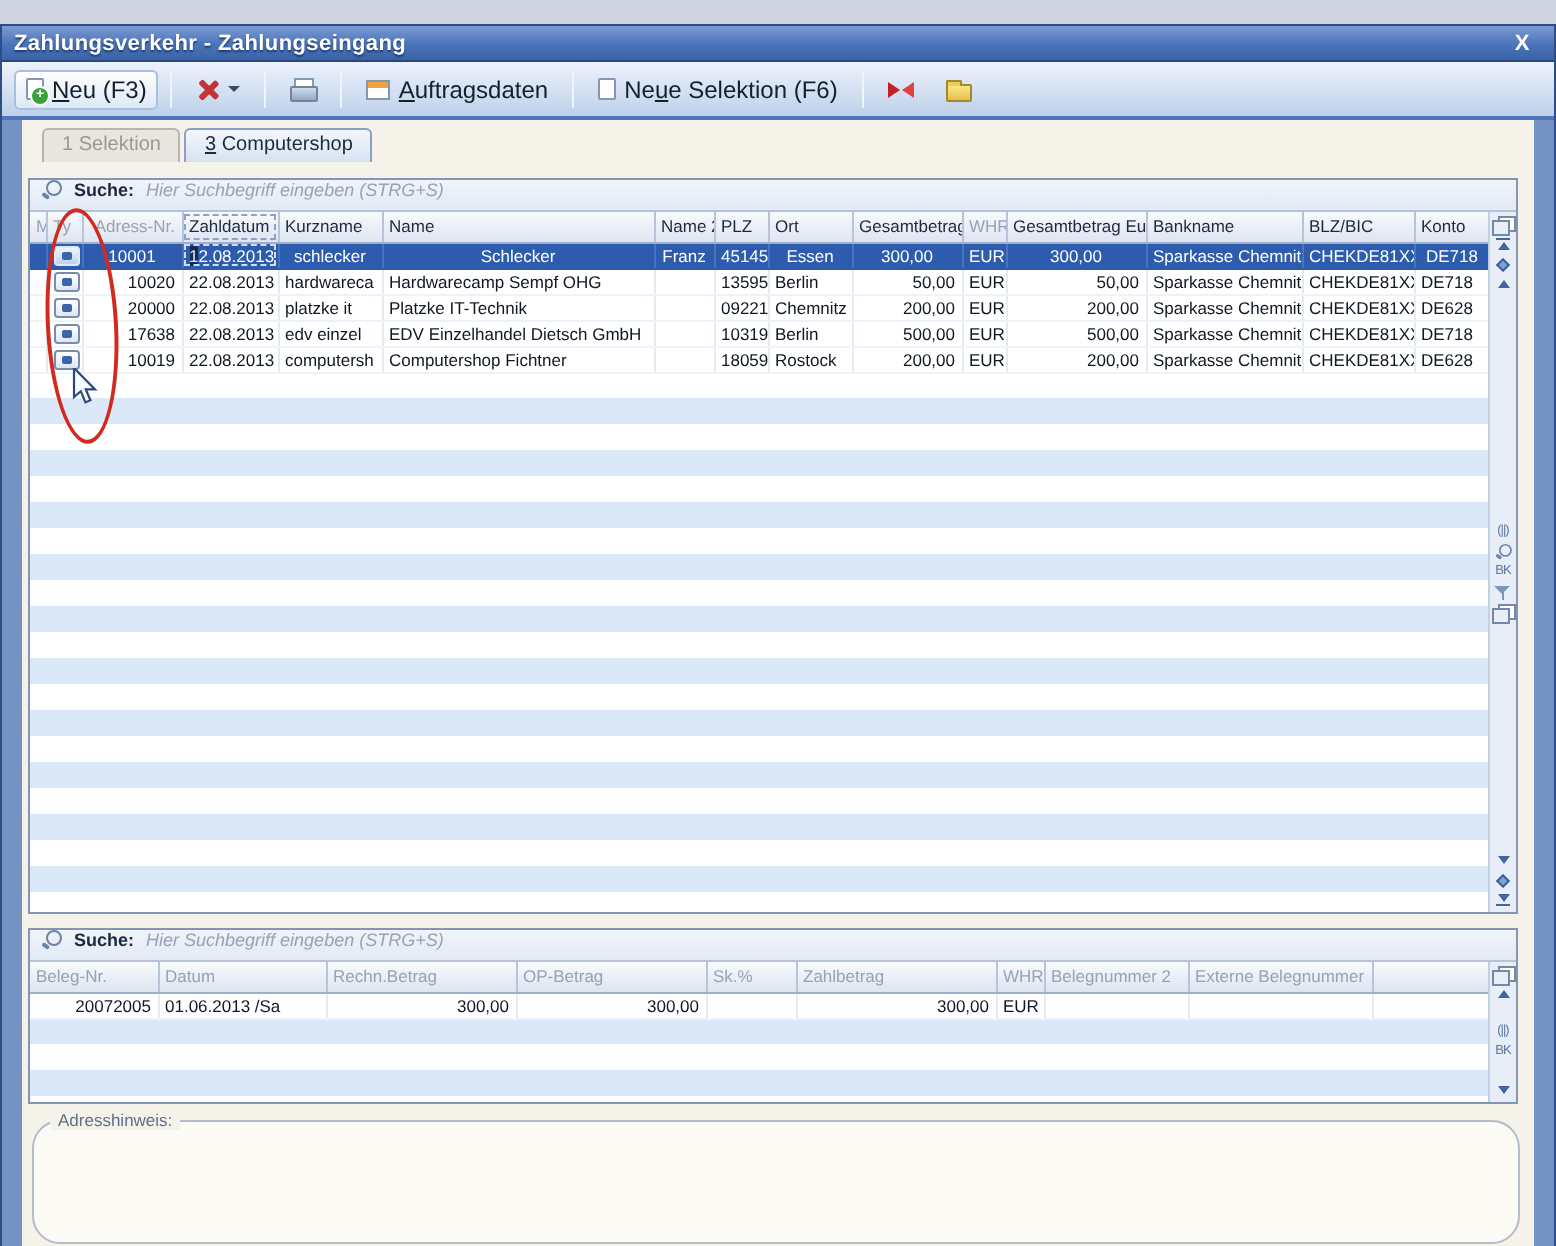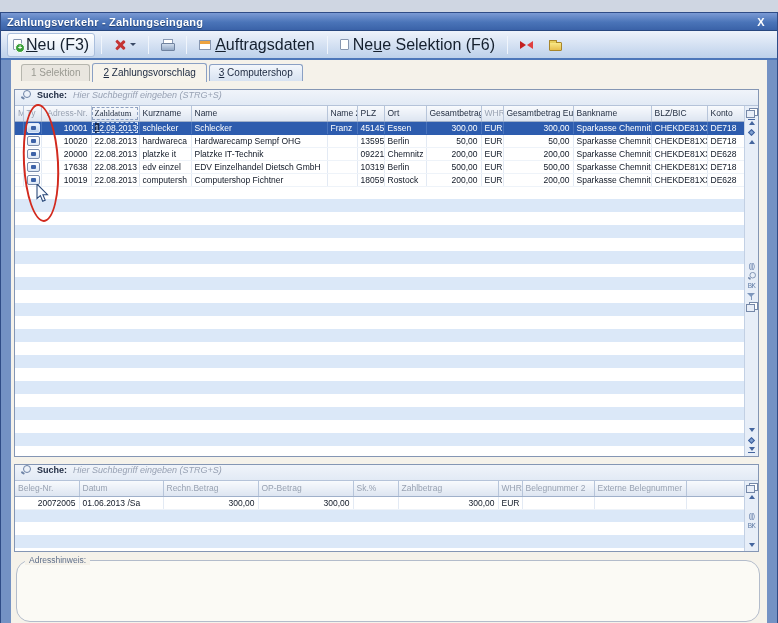--- a/index.html
+++ b/index.html
@@ -6,21 +6,21 @@
   *{box-sizing:border-box;}
   .window{position:relative;width:778px;height:623px;margin:12px auto;border:1px solid #2f4c86;background:#0f766e;display:flex;flex-direction:column;overflow:hidden;}
 
   
   .titlebar{height:18px;flex:0 0 18px;background:linear-gradient(#7b9ad4,#4a74b8 55%,#3a62a8);border-bottom:1px solid #27477e;display:flex;align-items:center;padding:0 6px;}
   .titlebar .t{color:#fff;font-size:11px;font-weight:bold;text-shadow:0 1px 1px #1d3a6b;letter-spacing:.2px;}
   .close{margin-left:auto;width:20px;text-align:center;color:#fff;font-size:11px;font-weight:bold;cursor:default;}
 
   
   .toolbar{height:29px;flex:0 0 29px;background:linear-gradient(#eef3fb,#d3e0f2 55%,#bdd1ea);border-bottom:2px solid #4d77b9;display:flex;align-items:center;padding:0 6px;gap:4px;}
-  .tbtn{display:flex;align-items:center;gap:4px;padding:2px 5px;font-size:16px;color:#15202e;border:1px solid transparent;border-radius:3px;}
+  .tbtn{display:flex;align-items:center;gap:4px;padding:2px 5px;font-size:12px;color:#15202e;border:1px solid transparent;border-radius:3px;}
   .tbtn.boxed{border-color:#aabfdd;background:linear-gradient(#ffffff,#dde8f6);}
   .tbtn .key{text-decoration:underline;}
   .sep{width:1px;height:18px;background:#9fb4d4;border-right:1px solid #f0f5fc;margin:0 2px;}
   .icon{display:inline-block;position:relative;vertical-align:middle;}
   .ic-page{width:9px;height:11px;background:#fff;border:1px solid #8696b0;border-radius:1px;}
   .ic-page.plus::after{content:"+";position:absolute;right:-4px;bottom:-4px;width:8px;height:8px;line-height:8px;text-align:center;font-size:7px;font-weight:bold;color:#fff;background:#3aa03a;border-radius:50%;border:1px solid #fff;}
   .ic-x{width:12px;height:12px;}
   .ic-x::before,.ic-x::after{content:"";position:absolute;left:5px;top:0;width:2.5px;height:12px;background:#c43434;border-radius:1px;}
   .ic-x::before{transform:rotate(45deg);}.ic-x::after{transform:rotate(-45deg);}
   .ic-caret{width:0;height:0;border-left:3px solid transparent;border-right:3px solid transparent;border-top:3px solid #3a4a66;}
@@ -55,24 +55,24 @@
   .searchbar{height:16px;display:flex;align-items:flex-start;gap:6px;background:linear-gradient(#f0f4fa,#e2eaf5);border-bottom:1px solid #b5c3d9;padding-left:5px;}
   .searchbar .lbl{font-size:9px;font-weight:bold;color:#1d2940;}
   .searchbar .ph{font-size:9px;font-style:italic;color:#98a2b4;}
   .ic-mag{width:11px;height:11px;}
   .ic-mag::before{content:"";position:absolute;left:3px;top:0;width:6px;height:6px;border:1.5px solid #6d83a6;border-radius:50%;}
   .ic-mag::after{content:"";position:absolute;left:1px;top:7px;width:4px;height:1.5px;background:#6d83a6;transform:rotate(35deg);border-radius:1px;}
 
   table{border-collapse:collapse;table-layout:fixed;width:730px;}
   thead th{height:15px;background:linear-gradient(#f8fafd,#dde5f1);border-right:1px solid #b7c5da;border-bottom:1px solid #9fb0ca;font-size:8.5px;font-weight:normal;color:#1e2a3e;text-align:left;padding:0 3px;overflow:hidden;white-space:nowrap;}
   thead th.gray{color:#98a2b2;}
-  thead th.col-focus{outline:1px dashed #8fa2c2;outline-offset:-2px;font-family:Liberation Serif, serif;}
+  thead th.col-focus{outline:1px dashed #8fa2c2;outline-offset:-2px;}
   tbody td{height:13px;font-size:8.5px;padding:0 3px;border-right:1px solid #e3eaf4;border-bottom:1px solid #eef3f9;overflow:hidden;white-space:nowrap;color:#101826;background:#fff;}
   td.r,th.r{text-align:right;}
-  tr.sel td{background:#2d5cae;color:#fff;border-right-color:#46engineering?;border-right-color:#4a74bc;border-bottom-color:#2d5cae;}
+  tr.sel td{background:#2d5cae;color:#fff;border-right-color:#46engineering?;border-right-color:#4a74bc;border-bottom-color:#2d5cae;text-align:center;}
   td.cell-focus{outline:1px dashed #cfdef5;outline-offset:-2px;}
   .selchar{background:#16294f;color:#dce8fa;}
   tr.stripe td{height:13px;border:none;background:#fff;}
   tr.stripe.alt td{background:#dbe8f8;}
   .pay-icon{display:inline-block;width:13px;height:10px;border:1px solid #7a8cab;border-radius:2px;background:linear-gradient(#ffffff,#dce7f5);position:relative;vertical-align:middle;}
   .pay-icon::after{content:"";position:absolute;left:3px;right:3px;top:2px;bottom:2px;background:#3d63a8;border-radius:1px;}
   tr.sel .pay-icon{background:linear-gradient(#eef5ff,#bcd2ee);border-color:#dfe9f8;}
 
   
   .rail{position:absolute;top:16px;right:0;bottom:0;width:14px;background:#e7eef8;border-left:1px solid #c2d0e4;display:flex;flex-direction:column;align-items:center;padding:1px 0;}
@@ -139,21 +139,20 @@
     </div>
     <div class="tbtn">
       <span class="icon ic-folder"></span>
     </div>
   </div>
 
   <div class="frame">
 
     <div class="tabstrip">
       <div class="tab disabled"><span class="key">1</span><span> Selektion</span></div>
-      <div class="tab active"><span class="key">2</span><span> Zahlungsvorschlag</span></div>
       <div class="tab"><span class="key">3</span><span> Computershop</span></div>
     </div>
 
     <div class="content">
 
       <div class="grid main">
         <div class="searchbar">
           <span class="icon ic-mag"></span>
           <span class="lbl">Suche:</span>
           <span class="ph">Hier Suchbegriff eingeben (STRG+S)</span>

